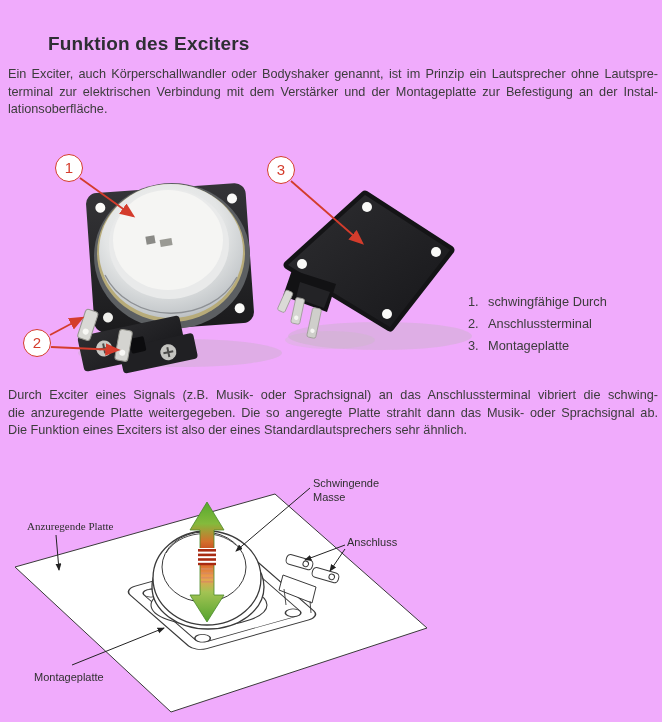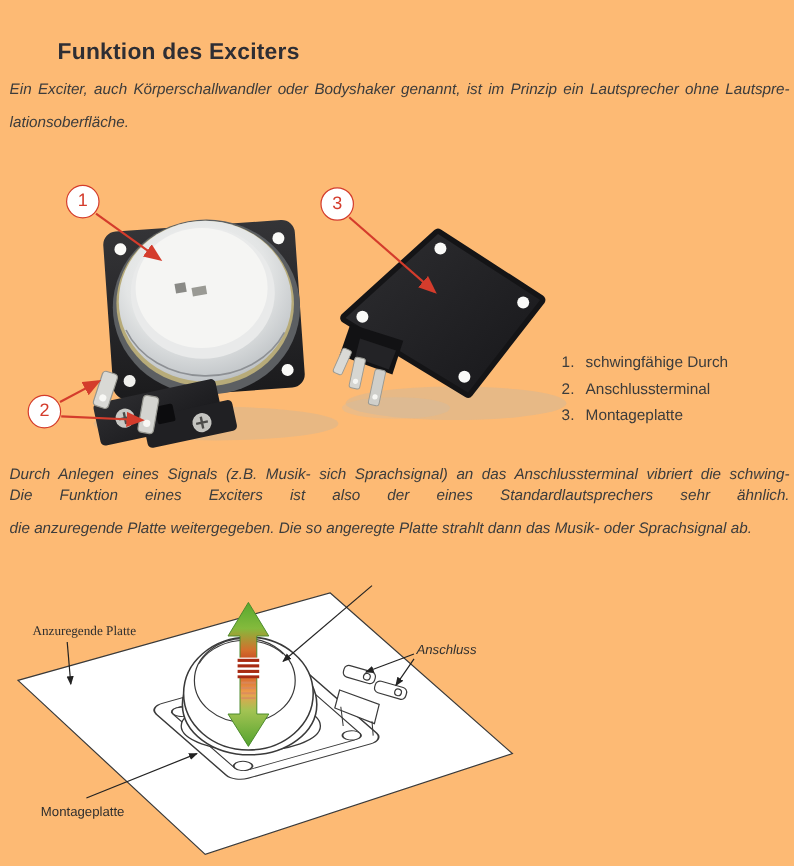--- a/index.html
+++ b/index.html
@@ -1,46 +1,47 @@
 <!DOCTYPE html>
 <html><head>
 <meta charset="utf-8">
 <style>
   html,body{margin:0;padding:0;background:#fff;}
-  .page{position:relative;width:662px;height:722px;background:#fdba74;overflow:hidden;
+  .page{position:relative;width:662px;height:722px;background:#f0abfc;overflow:hidden;
         font-family:"Liberation Sans","DejaVu Sans",sans-serif;color:#3b3b3b;}
   .title{position:absolute;left:48px;top:33px;font-size:19px;font-weight:bold;
          color:#2e2e34;letter-spacing:.2px;}
-  .para{position:absolute;left:8px;width:650px;font-size:12.7px;line-height:17.5px;color:#3c3c3c;font-style:italic;}
+  .para{position:absolute;left:8px;width:650px;font-size:12.7px;line-height:17.5px;color:#3c3c3c;}
   .para .tline{text-align:justify;text-align-last:justify;white-space:nowrap;overflow:hidden;}
-  .para .tline:last-child{text-align-last:left;margin-top:10px;}
+  .para .tline:last-child{text-align-last:left;}
   #p1{top:66px;} #p2{top:387px;}
   .figsvg{position:absolute;left:0;top:140px;}
   .diagsvg{position:absolute;left:0;top:475px;}
   .callout{position:absolute;width:26px;height:26px;border:1.6px solid #d43c2c;border-radius:50%;
            background:#fff;color:#d43c2c;font-size:15px;line-height:26px;text-align:center;}
   #c1{left:55px;top:154px;} #c2{left:23px;top:329px;} #c3{left:267px;top:156px;}
   .parts{position:absolute;left:468px;top:290px;font-size:12.8px;color:#3c3c3c;}
   .parts .row{display:flex;height:22px;align-items:center;}
   .parts .num{width:20px;} .parts .lbl{white-space:nowrap;}
   .dlabel{position:absolute;font-size:11px;line-height:13.5px;color:#2f2f2f;}
   #dl-masse{left:313px;top:477px;width:80px;}
   #dl-platte{left:27px;top:520px;white-space:nowrap;font-family:Liberation Serif, serif;}
-  #dl-anschluss{left:347px;top:536px;font-style:italic;}
+  #dl-anschluss{left:347px;top:536px;}
   #dl-montage{left:34px;top:671px;}
 </style>
 </head>
 <body>
 
 <div class="page">
 
   <div class="title">Funktion des Exciters</div>
 
   <div class="para" id="p1">
     <div class="tline">Ein Exciter, auch Körperschallwandler oder Bodyshaker genannt, ist im Prinzip ein Lautsprecher ohne Lautspre-</div>
+    <div class="tline">terminal zur elektrischen Verbindung mit dem Verstärker und der Montageplatte zur Befestigung an der Instal-</div>
     <div class="tline">lationsoberfläche.</div>
   </div>
 
   <svg class="figsvg" width="662" height="248" viewBox="0 0 662 248">
     <defs>
       <radialGradient id="domeGrad" cx="45%" cy="35%" r="75%">
         <stop offset="0%" stop-color="#f7f7f5"></stop>
           <stop offset="55%" stop-color="#e3e5e5"></stop>
         <stop offset="85%" stop-color="#c2c6c9"></stop>
           <stop offset="100%" stop-color="#9fa4a8"></stop>
@@ -139,23 +140,23 @@
       <span class="num">2.</span>
       <span class="lbl">Anschlussterminal</span>
     </div>
     <div class="row">
       <span class="num">3.</span>
       <span class="lbl">Montageplatte</span>
     </div>
   </div>
 
   <div class="para" id="p2">
-    <div class="tline">Durch Anlegen eines Signals (z.B. Musik- sich Sprachsignal) an das Anschlussterminal vibriert die schwing-</div>
+    <div class="tline">Durch Exciter eines Signals (z.B. Musik- oder Sprachsignal) an das Anschlussterminal vibriert die schwing-</div>
+    <div class="tline">die anzuregende Platte weitergegeben. Die so angeregte Platte strahlt dann das Musik- oder Sprachsignal ab.</div>
     <div class="tline">Die Funktion eines Exciters ist also der eines Standardlautsprechers sehr ähnlich.</div>
-    <div class="tline">die anzuregende Platte weitergegeben. Die so angeregte Platte strahlt dann das Musik- oder Sprachsignal ab.</div>
   </div>
 
   <svg class="diagsvg" width="470" height="247" viewBox="0 0 470 247">
     <defs>
       <linearGradient id="vibe" x1="0" y1="27" x2="0" y2="147" gradientUnits="userSpaceOnUse">
         <stop offset="0" stop-color="#57a82f"></stop>
           <stop offset="0.18" stop-color="#84ba3c"></stop>
         <stop offset="0.33" stop-color="#d3702d"></stop>
           <stop offset="0.43" stop-color="#c4401d"></stop>
         <stop offset="0.52" stop-color="#d96a2e"></stop>
@@ -219,17 +220,18 @@
 
     <g stroke="#222" stroke-width="1" fill="none">
       <path d="M310 13 L236 76" marker-end="url(#blackhead)"></path>
       <path d="M56 60 L59 95" marker-end="url(#blackhead)"></path>
       <path d="M345 70 L305 85" marker-end="url(#blackhead)"></path>
       <path d="M345 74 L330 96" marker-end="url(#blackhead)"></path>
       <path d="M72 190 L164 153" marker-end="url(#blackhead)"></path>
     </g>
   </svg>
 
+  <div class="dlabel" id="dl-masse">Schwingende Masse</div>
   <div class="dlabel" id="dl-platte">Anzuregende Platte</div>
   <div class="dlabel" id="dl-anschluss">Anschluss</div>
   <div class="dlabel" id="dl-montage">Montageplatte</div>
 
 </div>
 
 </body></html>

